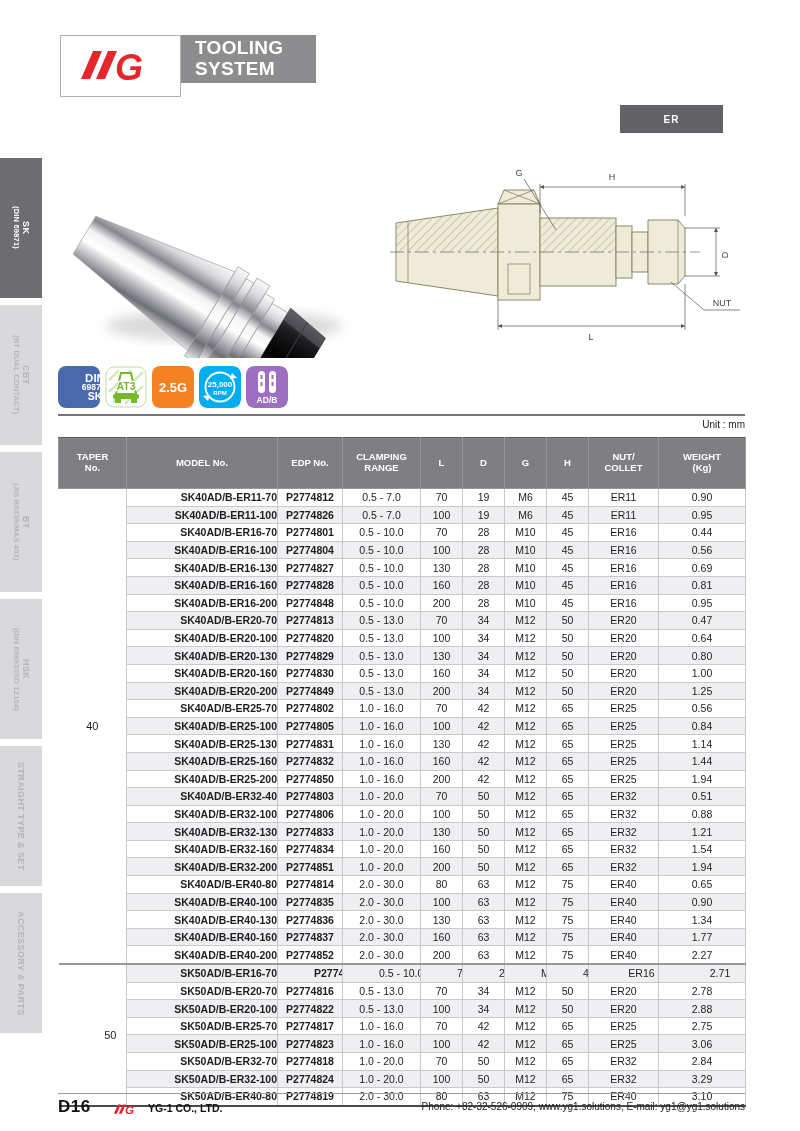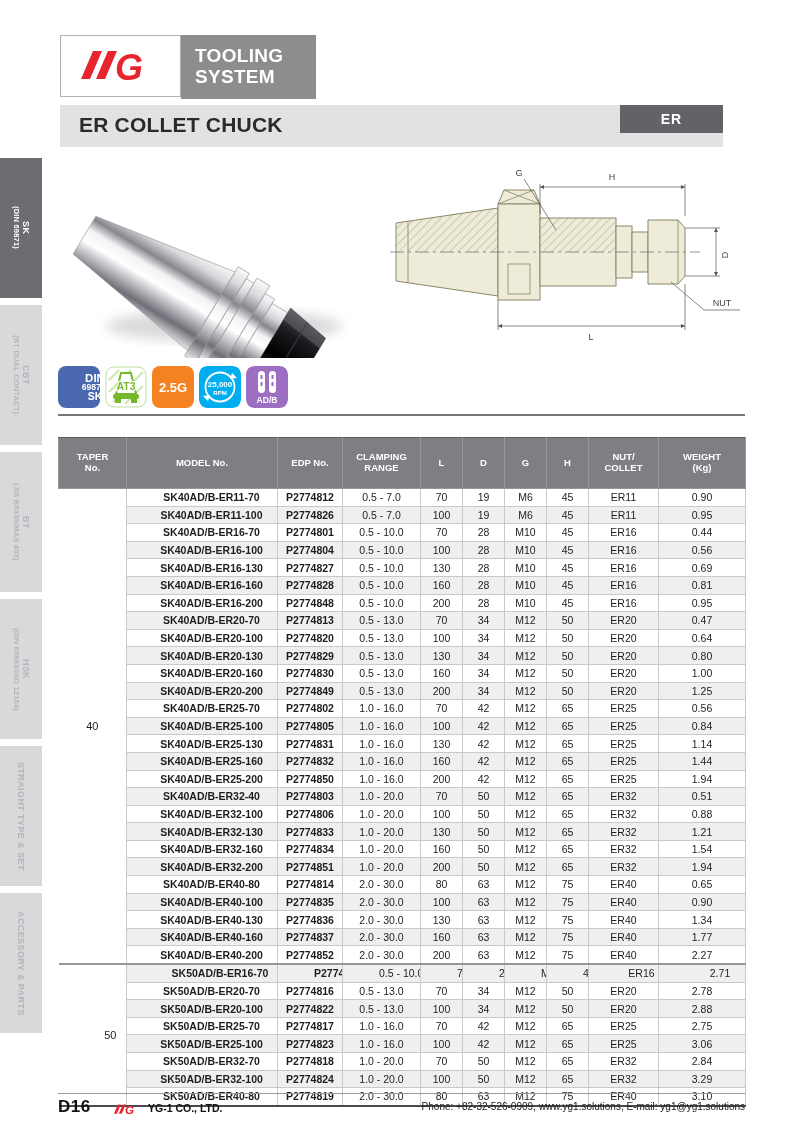--- a/index.html
+++ b/index.html
@@ -3,27 +3,27 @@
 <meta charset="utf-8">
 <style>
   html,body{margin:0;padding:0;background:#fff;}
   #page{position:relative;width:800px;height:1131px;background:#fff;overflow:hidden;
         font-family:"Liberation Sans",sans-serif;}
   .red-fill{fill:var(--red,#e8242c);}
 
   
   .logo-box{position:absolute;left:60px;top:35px;width:119px;height:60px;background:#fff;
             border:1px solid #b2b2b4;display:flex;align-items:center;justify-content:center;}
-  .logo-title{position:absolute;left:181px;top:35px;width:135px;height:64px;background:#8d8d8f;
+  .logo-title{position:absolute;left:181px;top:35px;width:135px;height:48px;background:#8d8d8f;
               color:#fff;font-weight:bold;font-size:19px;line-height:1.08;letter-spacing:.3px;
               display:flex;flex-direction:column;justify-content:center;padding-left:14px;box-sizing:border-box;}
   .title-bar{position:absolute;left:60px;top:105px;width:663px;height:42px;background:#e2e2e3;}
   .title-text{position:absolute;left:19px;top:8px;font-size:21px;font-weight:bold;color:#2a2a2a;letter-spacing:.2px;}
   .er-badge{position:absolute;left:620px;top:105px;width:103px;height:28px;background:#636367;color:#fff;
-            font-weight:bold;font-size:14px;letter-spacing:1px;display:flex;align-items:center;justify-content:center;}
+            font-weight:bold;font-size:10px;letter-spacing:1px;display:flex;align-items:center;justify-content:center;}
 
   
   .side-tabs{position:absolute;left:0;top:158px;width:42px;display:flex;flex-direction:column;gap:7px;}
   .side-tab{height:140px;background:#d9d9db;display:flex;align-items:center;justify-content:center;}
   .side-tab.active{background:#6c6c71;}
   .side-tab .vwrap{writing-mode:vertical-rl;text-align:center;color:#b6b6ba;}
   .side-tab.active .vwrap{color:#fff;}
   .side-tab .t1{font-size:9px;font-weight:bold;letter-spacing:.4px;}
   .side-tab .t2{font-size:7.5px;font-weight:bold;letter-spacing:.2px;}
 
@@ -50,21 +50,21 @@
   .sec-divider{position:absolute;left:58px;top:414px;width:687px;height:2px;background:#77777b;}
   .unit-note{position:absolute;left:58px;top:419px;width:687px;text-align:right;font-size:10px;color:#222;}
 
   
   .table-wrap{position:absolute;left:58px;top:437px;width:687px;}
   table.spec{border-collapse:collapse;width:687px;table-layout:fixed;border-bottom:2px solid #4b4b4f;}
   table.spec th{background:#7f7f83;color:#fff;font-size:9.5px;font-weight:bold;line-height:1.15;
                 height:26px;padding:12px;border:1px solid #96969a;border-top:1px solid #5c5c60;}
   table.spec td{border:1px solid #c9c9cc;height:16.6px;font-size:10.5px;text-align:center;
                 color:#1d1d1f;padding:0;white-space:nowrap;overflow:hidden;}
-  table.spec td.c0{text-align:center;padding-left:19px;font-weight:bold;}
+  table.spec td.c0{text-align:right;padding-left:19px;font-weight:bold;}
   table.spec td.c1{font-weight:bold;}
   table.spec tbody tr:nth-child(even) td{background:#efeff1;}
   table.spec td.taper-cell{background:#fff !important;font-size:11px;border-left:none;}
   table.spec tr.group-start td{border-top:2px solid #97979b;padding-left:36px;}
 
   
   .footer-rule{position:absolute;left:58px;top:1093px;width:687px;height:1px;background:#9b9b9d;}
   .page-no{position:absolute;left:58px;top:1097px;font-size:17px;font-weight:bold;color:#111;letter-spacing:.5px;}
   .footer-logo{position:absolute;left:112px;top:1102px;}
   .company{position:absolute;left:148px;top:1102px;font-size:10.5px;font-weight:bold;color:#111;}
@@ -78,23 +78,20 @@
   <div class="logo-box">
     <svg width="92" height="46" viewBox="0 0 92 46">
       <polygon class="red-fill" points="6,36 18,8 27,8 15,36"></polygon>
       <polygon class="red-fill" points="21,36 33,8 42,8 30,36"></polygon>
       <text class="red-fill" x="40" y="37" font-size="36" font-weight="bold" font-style="italic">G</text>
     </svg>
   </div>
   <div class="logo-title">
     <span>TOOLING</span>
     <span>SYSTEM</span>
-  </div>
-  <div class="title-bar">
-    <span class="title-text">ER COLLET CHUCK</span>
   </div>
   <div class="er-badge">ER</div>
 
   <div class="side-tabs">
       <div class="side-tab active">
         <div class="vwrap">
           <div class="t1">SK</div>
           <div class="t2">(DIN 69871)</div>
         </div>
       </div>
@@ -241,20 +238,21 @@
       <rect x="23" y="5" width="7" height="22" rx="3.5" fill="#fff"></rect>
       <rect x="14.5" y="9" width="2" height="4" fill="#9d6fc3"></rect>
         <rect x="14.5" y="16" width="2" height="4" fill="#9d6fc3"></rect>
       <rect x="25.5" y="9" width="2" height="4" fill="#9d6fc3"></rect>
         <rect x="25.5" y="16" width="2" height="4" fill="#9d6fc3"></rect>
       <text x="21" y="37" text-anchor="middle" font-size="8.5" font-weight="bold" fill="#fff" font-family="Liberation Sans, sans-serif">AD/B</text>
     </svg>
   </div>
 
   <div class="sec-divider"></div>
+  <div class="unit-note">Unit : mm</div>
 
   <div class="table-wrap">
     <table class="spec">
       <colgroup>
         <col style="width:68px">
           <col style="width:151px">
           <col style="width:65px">
           <col style="width:78px">
         <col style="width:42px">
           <col style="width:42px">

